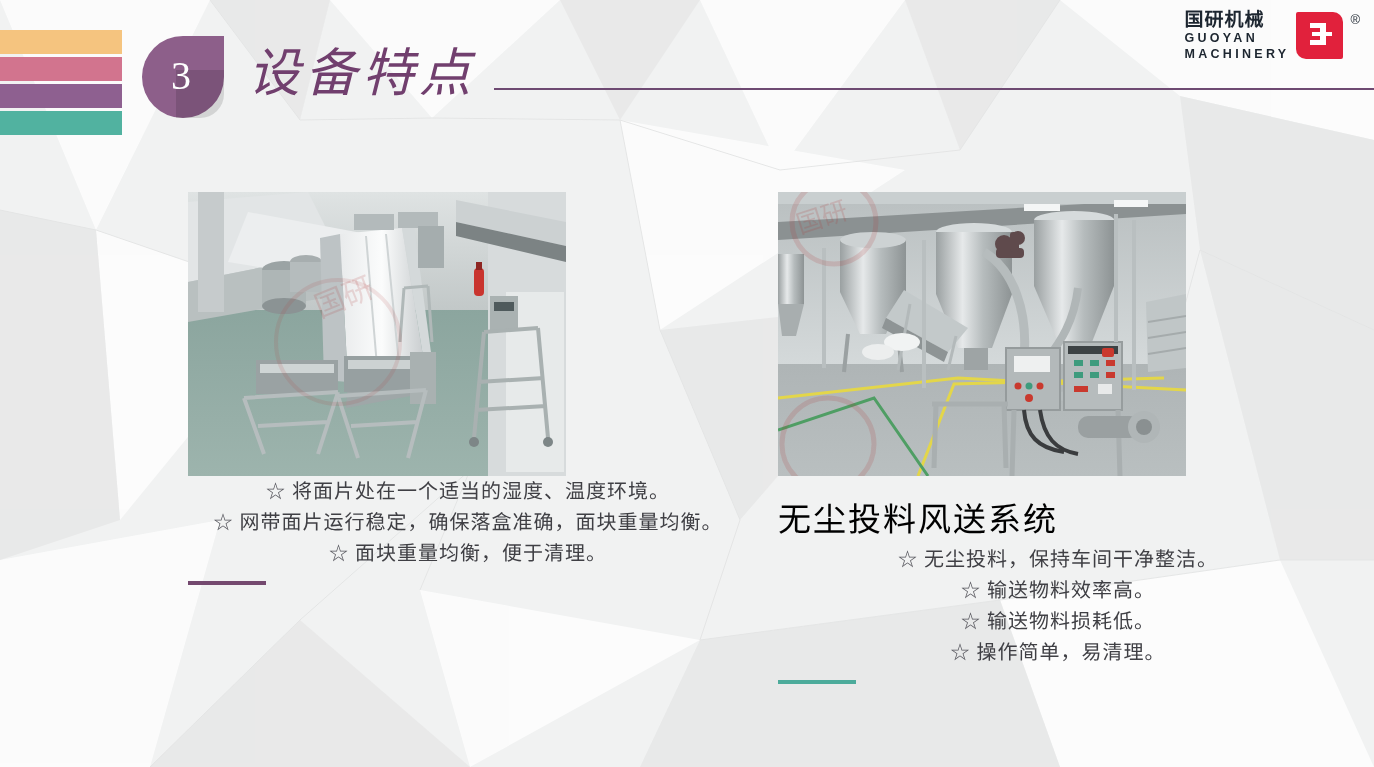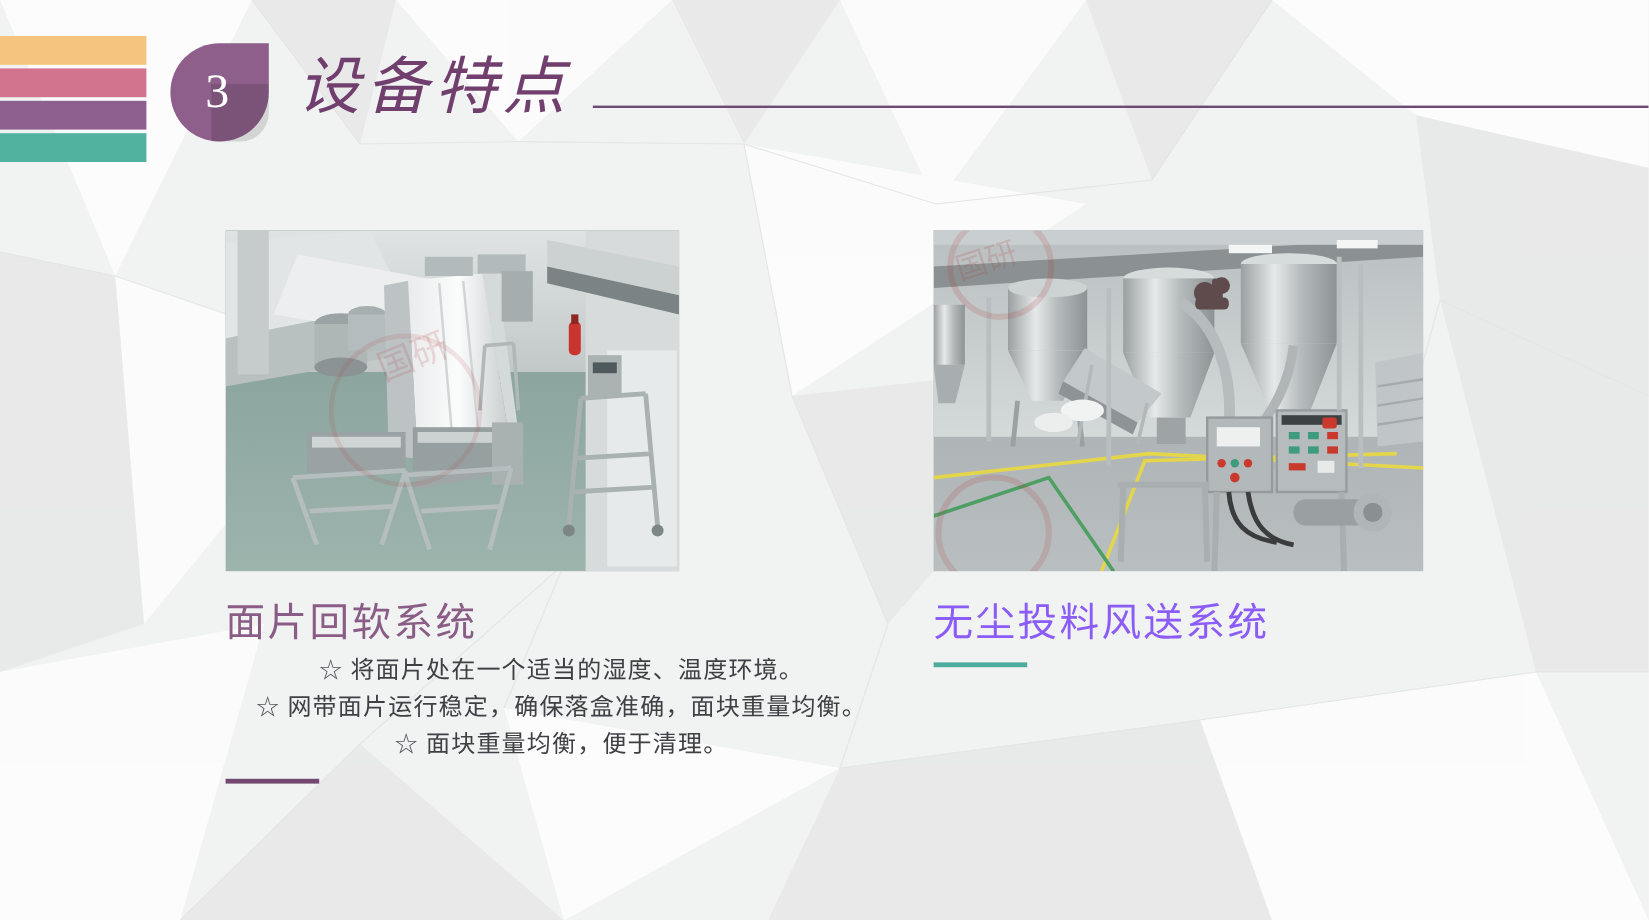--- a/index.html
+++ b/index.html
@@ -172,21 +172,21 @@
 
   .col-heading {
     margin: 26px 0 4px 0;
     font-size: 33px;
     line-height: 1.15;
     letter-spacing: 2px;
     font-weight: normal;
     font-family: "Liberation Serif", "DejaVu Serif", serif;
   }
   .col-heading.purple { color: #8a5d86; }
-  .col-heading.teal   { color: #8b5cf6; }
+  .col-heading.teal   { color: #000000; }
 
   .bullets {
     list-style: none;
     margin: 0;
     padding: 0;
     text-align: center;
   }
   .bullets li {
     font-size: 20px;
     line-height: 1.55;
@@ -258,20 +258,34 @@
   <div class="badge-wrap">
     <div class="badge">
       <div class="badge-shadow"></div>
       <span class="badge-num">3</span>
     </div>
   </div>
 
   <h1 class="slide-title">设备特点</h1>
   <div class="title-rule"></div>
 
+  <div class="logo">
+    <div class="logo-text">
+      <span class="logo-cn">国研机械</span>
+      <span class="logo-en1">GUOYAN</span>
+      <span class="logo-en2">MACHINERY</span>
+    </div>
+    <div class="logo-mark">
+      <svg viewBox="0 0 47 47" aria-hidden="true">
+        <path d="M30 11 H14 V16 H24 V20 H16 V24 H24 V28 H14 V33 H30 Z" fill="#ffffff"></path>
+        <rect x="28" y="20" width="8" height="4" fill="#ffffff"></rect>
+      </svg>
+    </div>
+    <span class="logo-reg">®</span>
+  </div>
 
   <div class="col col-left">
 
     <div class="photo photo-left">
       <svg viewBox="0 0 378 284" preserveAspectRatio="xMidYMid slice" aria-hidden="true">
         <defs>
           <linearGradient id="lfloor" x1="0" y1="0" x2="0" y2="1">
             <stop offset="0" stop-color="#7f9b94"></stop>
               <stop offset="1" stop-color="#9db4ad"></stop>
           </linearGradient>
@@ -343,21 +357,20 @@
           <path d="M216 96 L212 150 M240 94 L244 150 M216 96 L240 94"></path>
         </g>
 
         <g opacity="0.13" fill="none" stroke="#b03a3a" stroke-width="4">
           <circle cx="150" cy="150" r="62"></circle>
         </g>
         <text x="132" y="126" font-family="Liberation Serif, serif" font-size="30" fill="#b03a3a" opacity="0.16" transform="rotate(-22 132 126)">国研</text>
       </svg>
     </div>
 
-    <h2 class="col-heading purple">面片回软系统</h2>
 
     <ul class="bullets">
       <li>
         <span class="bullet-star">☆</span><span>将面片处在一个适当的湿度、温度环境。</span>
       </li>
       <li>
         <span class="bullet-star">☆</span><span>网带面片运行稳定，确保落盒准确，面块重量均衡。</span>
       </li>
       <li>
         <span class="bullet-star">☆</span><span>面块重量均衡，便于清理。</span>
@@ -495,17 +508,31 @@
         <g opacity="0.17" stroke="#b03a3a" stroke-width="5" fill="none">
           <circle cx="56" cy="30" r="42"></circle>
           <circle cx="50" cy="252" r="46"></circle>
         </g>
         <text x="22" y="42" font-family="Liberation Serif, serif" font-size="26" fill="#b03a3a" opacity="0.18" transform="rotate(-18 22 42)">国研</text>
       </svg>
     </div>
 
     <h2 class="col-heading teal">无尘投料风送系统</h2>
 
+    <ul class="bullets">
+      <li>
+        <span class="bullet-star">☆</span><span>无尘投料，保持车间干净整洁。</span>
+      </li>
+      <li>
+        <span class="bullet-star">☆</span><span>输送物料效率高。</span>
+      </li>
+      <li>
+        <span class="bullet-star">☆</span><span>输送物料损耗低。</span>
+      </li>
+      <li>
+        <span class="bullet-star">☆</span><span>操作简单，易清理。</span>
+      </li>
+    </ul>
 
     <div class="rule-short teal"></div>
   </div>
 
 </div>
 
 </body></html>

